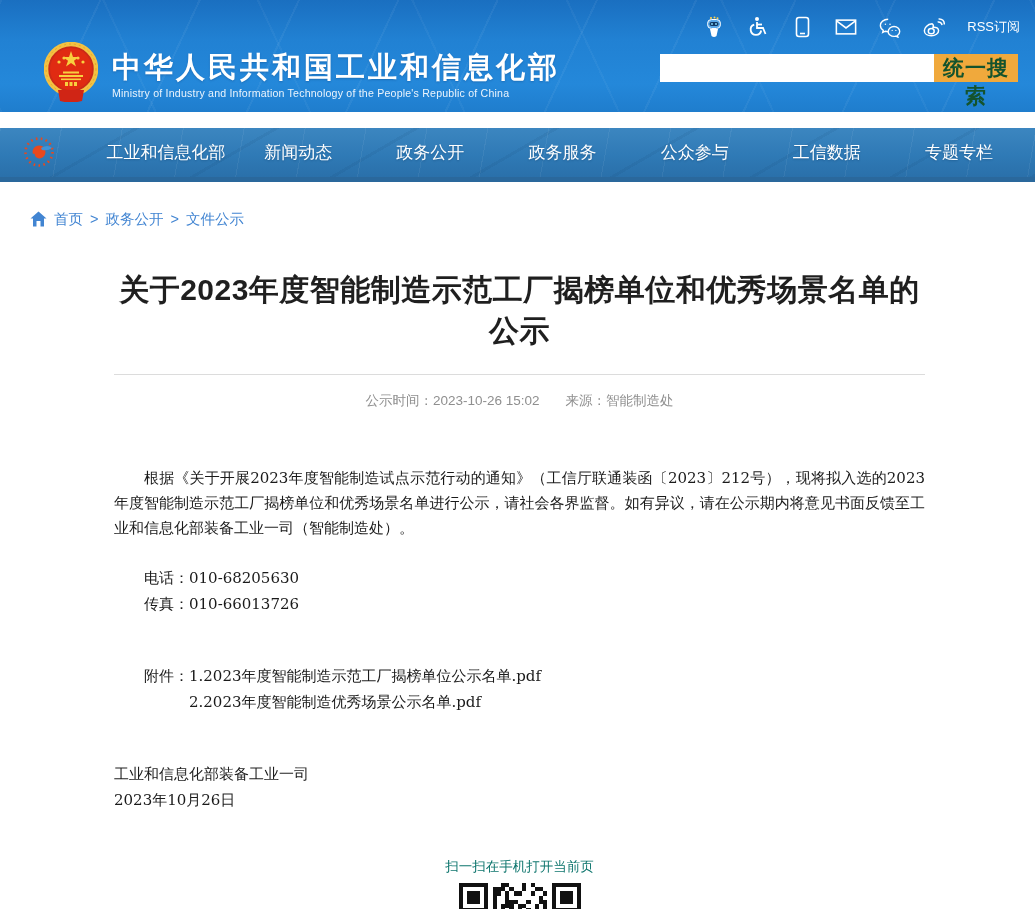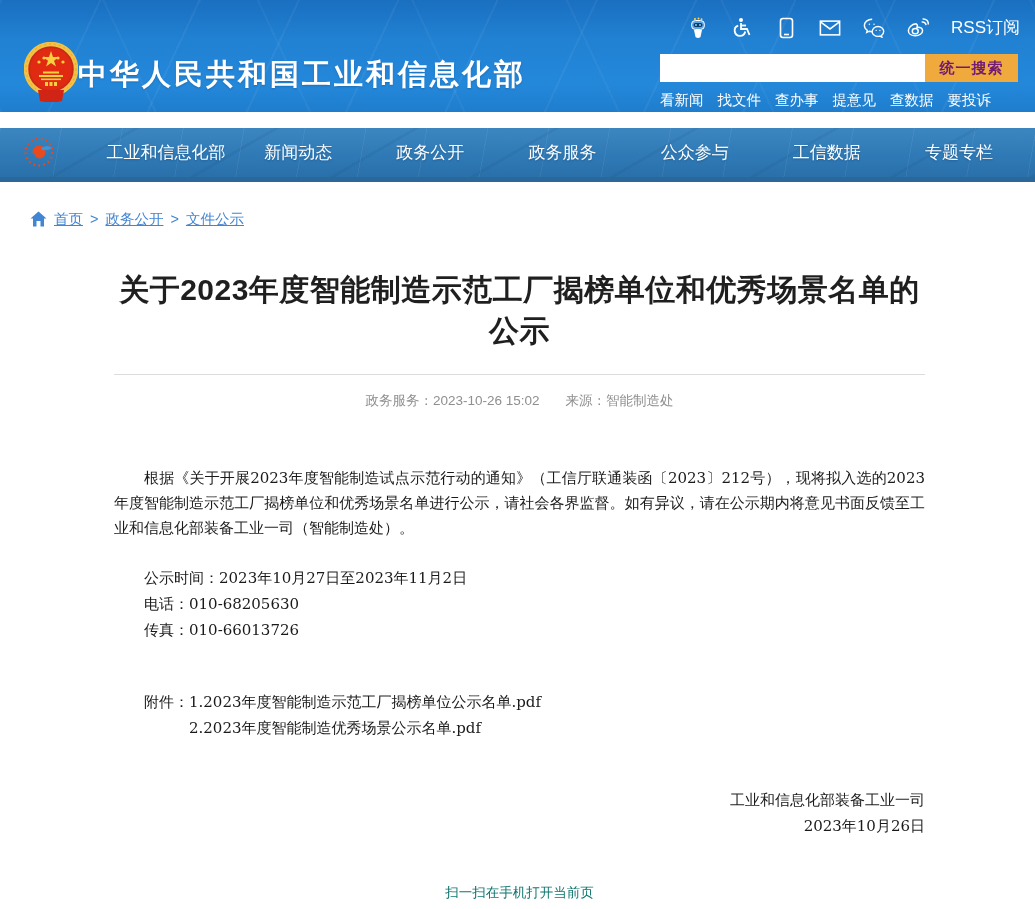--- a/index.html
+++ b/index.html
@@ -17,33 +17,33 @@
   .site-header::before{
     content:""; position:absolute; inset:0; pointer-events:none;
     background:
       repeating-linear-gradient(115deg, rgba(255,255,255,.05) 0 2px, transparent 2px 90px),
       repeating-linear-gradient(65deg, rgba(255,255,255,.04) 0 2px, transparent 2px 140px);
   }
   .topbar-icons{
     position:absolute; top:16px; right:15px; display:flex; align-items:center; gap:22px; z-index:2;
   }
   .topbar-icons .tico{ display:inline-flex; width:22px; height:22px; align-items:center; justify-content:center; cursor:pointer; }
-  .rss-label{ color:#fff; font-size:17px; cursor:pointer; }
-  .brand{ position:absolute; left:24px; top:42px; display:flex; align-items:center; z-index:2; }
+  .rss-label{ color:#fff; font-size:13px; cursor:pointer; }
+  .brand{ position:absolute; left:44px; top:42px; display:flex; align-items:center; gap:14px; z-index:2; }
   .brand-title{ color:#fff; font-size:29px; font-weight:bold; letter-spacing:3px; line-height:34px;
     text-shadow:0 1px 2px rgba(0,40,90,.25); }
   .brand-sub{ color:#eaf4fd; font-size:10.6px; margin-top:3px; letter-spacing:.2px; }
   .search-area{ position:absolute; right:17px; top:54px; z-index:2; width:358px; }
   .search-row{ display:flex; height:28px; }
   .search-row input{
     flex:1; border:none; outline:none; height:28px; padding:0 8px; font-size:13px; background:#fff;
   }
   .search-row button{
-    width:93px; height:28px; border:none; background:#f0a93c; color:#701a75;
-    font-size:15px; font-weight:bold; letter-spacing:1px; cursor:pointer;
+    width:84px; height:28px; border:none; background:#f0a93c; color:#14532d;
+    font-size:21px; font-weight:bold; letter-spacing:1px; cursor:pointer;
   }
   .quick-links{ display:flex; gap:14px; margin-top:9px; }
   .quick-links a{ color:#fff; font-size:14.5px; text-decoration:none; cursor:pointer; white-space:nowrap; }
   
   .main-nav{
     position:relative; height:54px;
     background:linear-gradient(180deg,#3c86c0 0%, #2f7ab6 55%, #2a70aa 100%);
     border-bottom:5px solid #2a689c;
     display:flex; align-items:center; overflow:hidden;margin-top:16px;
   }
@@ -53,36 +53,36 @@
       repeating-linear-gradient(100deg, rgba(255,255,255,.06) 0 1px, transparent 1px 60px),
       repeating-linear-gradient(-30deg, rgba(10,50,90,.08) 0 3px, transparent 3px 70px);
   }
   .nav-logo{ margin-left:22px; width:36px; height:34px; display:inline-flex; align-items:center; justify-content:center; z-index:2;}
   .nav-items{ flex:1; display:flex; padding:0 10px 0 42px; z-index:2;}
   .nav-items a{ flex:1; text-align:center; color:#fff; font-size:17px; text-decoration:none; cursor:pointer; white-space:nowrap;
     text-shadow:0 1px 2px rgba(0,40,80,.3);}
   
   .breadcrumb{ display:flex; align-items:center; gap:7px; padding:26px 0 0 30px; height:48px; }
   .breadcrumb a, .breadcrumb .sep{ color:#4285d2; font-size:14.5px; text-decoration:none; }
-  .breadcrumb a{ cursor:pointer;text-decoration:underline; }
+  .breadcrumb a{ cursor:pointer; }
   
   .article{ width:815px; margin:0 auto; padding-left:4px; }
   .article h1{
     margin-top:40px; text-align:center; font-size:30px; color:#1f1f1f; font-weight:bold; letter-spacing:.5px;
   }
   .title-divider{ border:none; border-top:1px solid #dcdcdc; margin-top:22px; }
   .meta{ margin-top:17px; text-align:center; color:#8f8f8f; font-size:13.5px; }
   .meta .gap{ display:inline-block; width:26px; }
   .doc{ font-family:"DejaVu Serif","Liberation Serif",serif; font-size:15px; color:#1a1a1a; }
   .doc .para{ margin-top:56px; line-height:25px; text-indent:2em; text-align:justify; }
   .doc .info{ margin-top:24px; }
   .doc .info p{ line-height:26px; padding-left:2em; }
   .attachments{ display:flex; margin-top:46px; padding-left:2em; line-height:26px; }
   .attachments .att-items div{ cursor:pointer; }
-  .signature{ margin-top:46px; text-align:right; line-height:26px; }
+  .signature{ margin-top:46px; line-height:26px; }
   
   .qr-section{ margin-top:45px; text-align:center; padding-bottom:22px; }
   .qr-label{ color:#0f766e; font-size:13.5px; font-family:"Liberation Sans",sans-serif; }
   .qr-box{ margin-top:7px; }
   .qr-box svg{ display:inline-block; }
 </style>
 </head>
 <body>
 
 <header class="site-header">
@@ -156,35 +156,28 @@
         <rect x="15" y="33" width="24" height="2" fill="#f8d03f"></rect>
         <rect x="17" y="36.5" width="20" height="1.6" fill="#f8d03f"></rect>
         <rect x="19" y="29.5" width="16" height="2" fill="#f8d03f"></rect>
         <rect x="21" y="40" width="3" height="4" fill="#f8d03f"></rect>
           <rect x="30" y="40" width="3" height="4" fill="#f8d03f"></rect>
         <rect x="25.5" y="40" width="3" height="4" fill="#f8d03f"></rect>
       </svg>
     </span>
     <span class="brand-text">
       <div class="brand-title">中华人民共和国工业和信息化部</div>
+      <div class="brand-sub">Ministry of Industry and Information Technology of the People's Republic of China</div>
     </span>
   </div>
 
   <div class="search-area">
     <div class="search-row">
       <input type="text" value="" style="">
       <button>统一搜索</button>
-    </div>
-    <div class="quick-links">
-      <a>看新闻</a>
-      <a>找文件</a>
-      <a>查办事</a>
-      <a>提意见</a>
-      <a>查数据</a>
-      <a>要投诉</a>
     </div>
   </div>
 </header>
 
 <nav class="main-nav">
   <span class="nav-logo">
     <svg width="34" height="34" viewBox="0 0 34 34">
       <circle cx="16" cy="16" r="13.5" fill="none" stroke="#e8491d" stroke-width="2.6" stroke-dasharray="1.6 3.4"></circle>
       <path d="M9.5 16 A6.5 6.5 0 1 1 16 22.5 A4.8 4.8 0 1 1 20.8 17.7 L9.5 16 Z" fill="#e8491d" transform="rotate(-15 16 16)"></path>
       <path d="M18 12 Q25 8 29 12 Q25 15 19 14 Z" fill="#3f93d8"></path>
@@ -211,28 +204,27 @@
   <span class="sep">&gt;</span>
   <a>政务公开</a>
   <span class="sep">&gt;</span>
   <a>文件公示</a>
 </div>
 
 <main class="article">
   <h1>关于2023年度智能制造示范工厂揭榜单位和优秀场景名单的公示</h1>
   <hr class="title-divider">
   <div class="meta">
-    <span>政务服务：</span><span>2023-10-26 15:02</span><span class="gap"></span><span>来源：</span><span>智能制造处</span>
+    <span>公示时间：</span><span>2023-10-26 15:02</span><span class="gap"></span><span>来源：</span><span>智能制造处</span>
   </div>
 
   <div class="doc">
     <p class="para">根据《关于开展2023年度智能制造试点示范行动的通知》（工信厅联通装函〔2023〕212号），现将拟入选的2023年度智能制造示范工厂揭榜单位和优秀场景名单进行公示，请社会各界监督。如有异议，请在公示期内将意见书面反馈至工业和信息化部装备工业一司（智能制造处）。</p>
 
     <div class="info">
-      <p>公示时间：2023年10月27日至2023年11月2日</p>
       <p>电话：010-68205630</p>
       <p>传真：010-66013726</p>
     </div>
 
     <div class="attachments">
       <span>附件：</span>
       <div class="att-items">
         <div>1.2023年度智能制造示范工厂揭榜单位公示名单.pdf</div>
         <div>2.2023年度智能制造优秀场景公示名单.pdf</div>
       </div>

